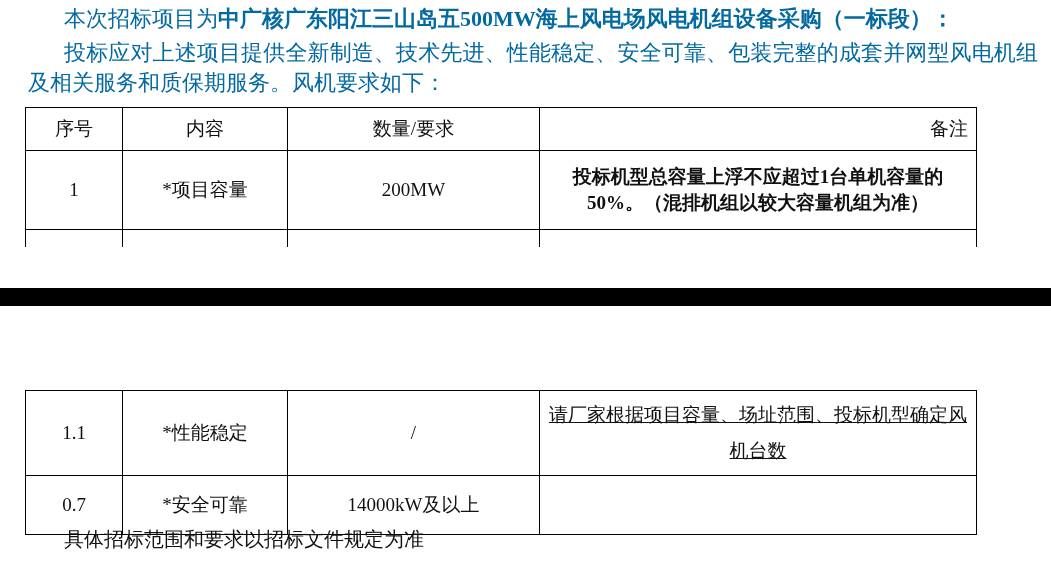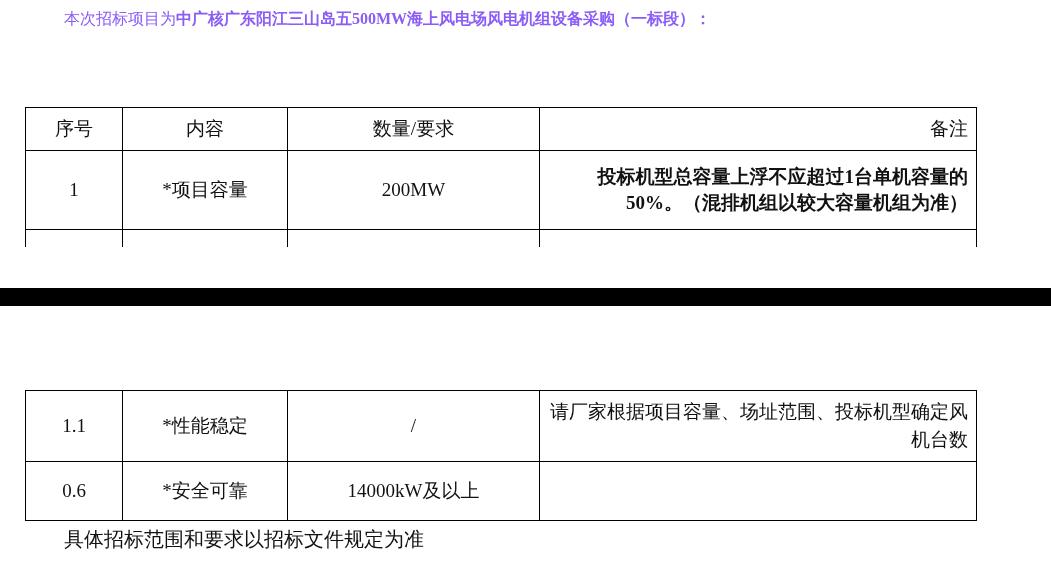--- a/index.html
+++ b/index.html
@@ -16,23 +16,23 @@
     position: relative;
   }
   .page {
     position: relative;
     width: 1051px;
     height: 561px;
   }
 
   
   .para {
-    font-size: 16px;
+    font-size: 22px;
     line-height: 30px;
-    color: #8b5cf6;
+    color: #0369a1;
   }
   .p-intro {
     position: absolute;
     left: 28px;
     top: 4px;
     width: 1000px;
   }
   .p-intro .indent { display: inline-block; width: 36px; }
   .b { font-weight: bold; }
 
@@ -64,21 +64,21 @@
   }
   table.doc-table td, table.doc-table th {
     border: 1px solid #000000;
     padding: 6px 8px;
     vertical-align: middle;
     font-weight: normal;
   }
   .c-idx  { width: 80px;  text-align: center; }
   .c-item { width: 148px; text-align: center; }
   .c-qty  { width: 235px; text-align: center; }
-  .c-note { width: 420px; text-align: right; }
+  .c-note { width: 420px; text-align: center; }
 
   .t-top {
     position: absolute;
     left: 25px;
     top: 107px;
     width: 886px;
   }
   .t-top .hdr td { text-align: center; height: 30px; font-size: 19px; }
   .t-top .row1 .c-idx { height: 66px; }
   .t-top .note-strong {
@@ -91,21 +91,21 @@
   .strong { font-weight: bold; font-family: Liberation Serif, serif; }
 
   .t-bottom {
     position: absolute;
     left: 25px;
     top: 390px;
     width: 886px;
   }
   .t-bottom .r-a td { height: 58px; }
   .t-bottom .r-b td { height: 46px; }
-  .t-bottom .note-normal { line-height: 28px; }
+  .t-bottom .note-normal { line-height: 36px; text-decoration: underline; }
 
   
   .t-bottom td { border-top-color: #000; }
 
   
   .band {
     position: absolute;
     left: 0;
     top: 288px;
     width: 1051px;
@@ -132,20 +132,21 @@
 </style>
 </head>
 <body>
 
 <div class="page">
 
   <div class="para p-intro">
     <span class="indent"></span><span>本次招标项目为</span><span class="b">中广核广东阳江三山岛五500MW海上风电场风电机组设备采购（一标段）：</span>
   </div>
 
+  <div class="para p-second">投标应对上述项目提供全新制造、技术先进、性能稳定、安全可靠、包装完整的成套并网型风电机组及相关服务和质保期服务。风机要求如下：</div>
 
   <table class="doc-table t-top">
     <tbody>
         <tr class="hdr">
       <td class="c-idx">序号</td>
       <td class="c-item">内容</td>
       <td class="c-qty">数量/要求</td>
       <td class="c-note" style="text-align:right">备注</td>
     </tr>
     <tr class="row1">
@@ -169,21 +170,21 @@
 
   <table class="doc-table t-bottom">
     <tbody>
         <tr class="r-a">
       <td class="c-idx">1.1</td>
       <td class="c-item strong">*性能稳定</td>
       <td class="c-qty">/</td>
       <td class="c-note note-normal">请厂家根据项目容量、场址范围、投标机型确定风机台数</td>
     </tr>
     <tr class="r-b">
-      <td class="c-idx">0.6</td>
+      <td class="c-idx">0.7</td>
       <td class="c-item strong">*安全可靠</td>
       <td class="c-qty strong">14000kW及以上</td>
       <td class="c-note"></td>
     </tr>
   </tbody>
     </table>
 
   <div class="p-footer">具体招标范围和要求以招标文件规定为准</div>
 
 </div>

